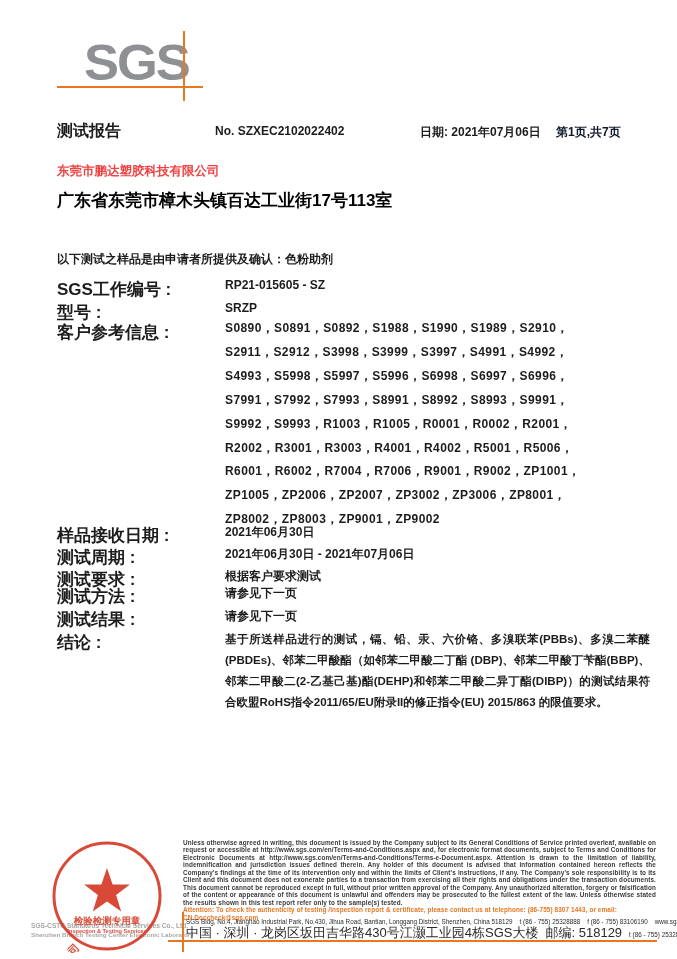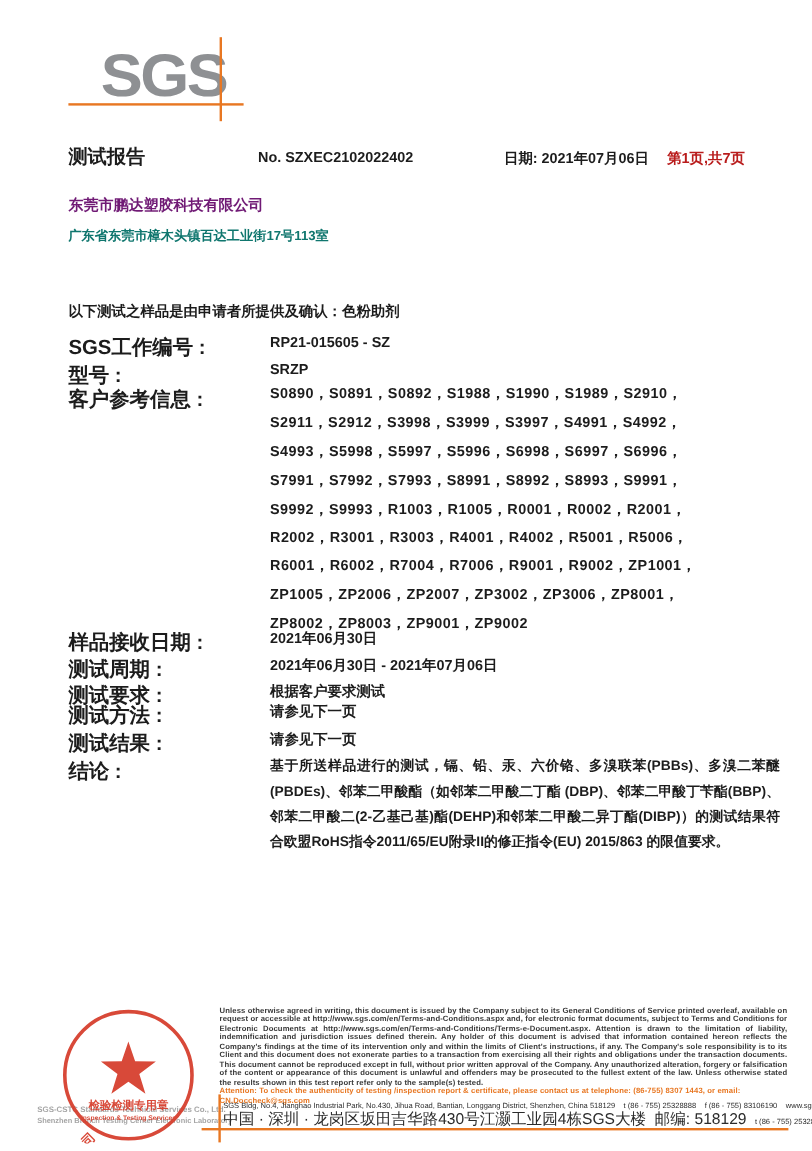--- a/index.html
+++ b/index.html
@@ -13,24 +13,24 @@
   .sgs-logo{
     left:84px;top:34px;font-size:50px;font-weight:bold;color:#8e9093;
     letter-spacing:-2px;transform:scaleX(1.05);transform-origin:left top;
   }
   .logo-hline{left:57px;top:86px;width:146px;height:2px;background:#e87722;}
   .logo-vline{left:183px;top:31px;width:2px;height:70px;background:#e87722;}
 
   .report-title{left:57px;top:121px;font-size:16px;font-weight:bold;color:#1c1c1c;}
   .report-no{left:215px;top:124px;font-size:12px;font-weight:bold;color:#1c1c1c;}
   .report-date{left:420px;top:124px;font-size:12px;font-weight:bold;color:#1c1c1c;}
-  .report-page{left:556px;top:124px;font-size:12px;font-weight:bold;color:#b91c1c;}
+  .report-page{left:556px;top:124px;font-size:12px;font-weight:bold;color:#0f172a;}
 
-  .applicant-name{left:57px;top:163px;font-size:12.5px;font-weight:bold;color:#701a75;}
-  .applicant-address{left:57px;top:189px;font-size:11px;font-weight:bold;color:#0f766e;}
+  .applicant-name{left:57px;top:163px;font-size:12.5px;font-weight:bold;color:#ef4444;}
+  .applicant-address{left:57px;top:189px;font-size:17px;font-weight:bold;color:#000000;}
 
   .statement{left:57px;top:251px;font-size:12px;font-weight:bold;color:#1c1c1c;}
 
   
   .lbl{position:absolute;left:57px;font-size:17px;font-weight:bold;color:#1c1c1c;white-space:nowrap;}
   .val{position:absolute;left:225px;font-size:12px;font-weight:bold;color:#1c1c1c;white-space:nowrap;}
   .ref-lines{left:225px;top:317px;font-size:12px;font-weight:bold;color:#1c1c1c;line-height:23.9px;letter-spacing:0.4px;}
   .conclusion{
     left:225px;top:629px;width:425px;font-size:11.5px;font-weight:bold;color:#1c1c1c;
     line-height:21px;white-space:normal;text-align:justify;

